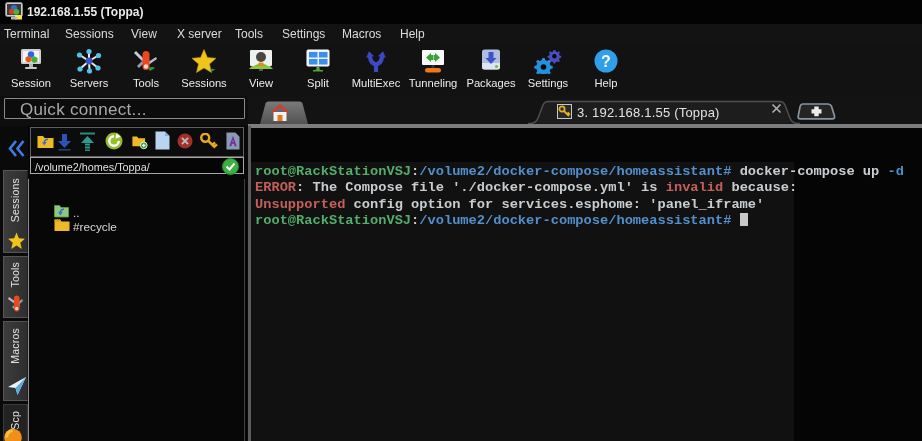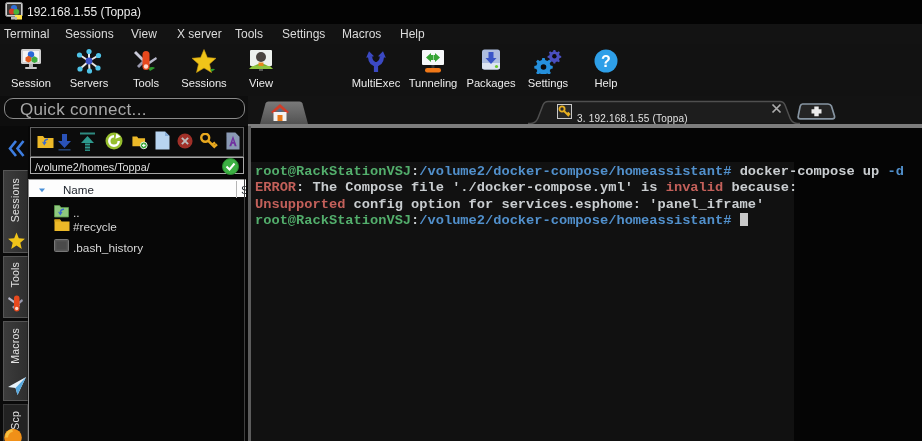--- a/index.html
+++ b/index.html
@@ -2,35 +2,35 @@
 <html><head>
 <meta charset="utf-8">
 <style>
   * { margin:0; padding:0; box-sizing:border-box; }
   html,body { width:922px; height:441px; overflow:hidden; background:#050505; }
   body { font-family:"Liberation Sans", sans-serif; position:relative; }
   .abs { position:absolute; }
 
   
   #titlebar { left:0; top:0; width:922px; height:24px; background:#030303; color:#e8e8e8; }
-  #titlebar .txt { position:absolute; left:27px; top:5px; font-size:12px; color:#eaeaea; }
+  #titlebar .txt { position:absolute; left:27px; top:5px; font-size:12px; color:#eaeaea;font-weight:bold; }
 
   
   #menubar { left:0; top:24px; width:922px; height:20px; background:#131313; color:#dcdcdc; font-size:12px; }
   #menubar span { position:absolute; top:3px; }
 
   
   #toolbar { left:0; top:44px; width:922px; height:52px; background:#121212; }
   .tbi { position:absolute; top:0; width:58px; height:52px; text-align:center; }
   .tbi svg { display:block; margin:4px auto 0 auto; }
   .tbi .lbl { font-size:11.2px; color:#ececec; display:block; margin-top:2.5px;text-align:center; }
 
   
   #qcrow { left:0; top:96px; width:922px; height:30px; background:#0e0e0e; }
-  #qc { position:absolute; left:4px; top:2px; width:241px; height:21px; border:1px solid #8a8a8a; border-radius:9px; background:#0c0c0c; }
+  #qc { position:absolute; left:4px; top:2px; width:241px; height:21px; border:1px solid #8a8a8a; border-radius:1px; background:#0c0c0c; }
   #qc span { position:absolute; left:15px; top:1px; font-size:17px; letter-spacing:0.3px; color:#a8a8a8; }
   #tabstrip { position:absolute; left:248px; top:0px; width:674px; height:30px; background:#131313; }
   #tabline { position:absolute; left:248px; top:28px; width:674px; height:3.5px; background:#7d7d7d; }
 
   
   #sidebar { left:0; top:126px; width:28px; height:315px; background:#0a0a0a; }
   .sbtab { position:absolute; left:3px; width:25px; background:linear-gradient(90deg,#3c3c3c,#2e2e2e); border:1px solid #555; border-right:1px solid #222; }
   .vtext { position:absolute; writing-mode:vertical-rl; transform:rotate(180deg); font-size:10.5px; color:#e2e2e2; letter-spacing:0.2px; left:5px; }
 
   #filepanel { left:28px; top:126px; width:218px; height:315px; background:#070707; }
@@ -136,20 +136,33 @@
     <svg width="28" height="26" viewBox="0 0 28 26">
       <rect x="3" y="2" width="22" height="16" rx="1" fill="#eef2ee"></rect>
       <circle cx="14" cy="9" r="5" fill="#4a4540"></circle>
       <path d="M7 18 q7 -5 14 0z" fill="#7ab52e"></path>
       <rect x="11.5" y="14.5" width="5" height="3.5" fill="#e8891e"></rect>
       <path d="M5 18 l18 0 3 3 -24 0z" fill="#8ec43e"></path>
       <rect x="12" y="21" width="4" height="2" fill="#555"></rect>
     </svg>
     <span class="lbl">View</span>
   </div>
+  <div class="tbi" style="left:289px">
+    <svg width="28" height="26" viewBox="0 0 28 26">
+      <rect x="3" y="2" width="22" height="16" rx="1" fill="#e8f2fc" stroke="#fff"></rect>
+      <rect x="5" y="4" width="8.5" height="5.5" fill="#3d8ee8"></rect>
+      <rect x="15" y="4" width="8.5" height="5.5" fill="#3d8ee8"></rect>
+      <rect x="5" y="11" width="8.5" height="5.5" fill="#3d8ee8"></rect>
+      <rect x="15" y="11" width="8.5" height="5.5" fill="#3d8ee8"></rect>
+      <rect x="12.5" y="18" width="3" height="3" fill="#888"></rect>
+      <path d="M9 22 l10 0 0 1.5 -10 0z" fill="#4aa82e"></path>
+      <path d="M14 20 l4 3 -8 0z" fill="#4aa82e"></path>
+    </svg>
+    <span class="lbl">Split</span>
+  </div>
   <div class="tbi" style="left:404px">
     <svg width="28" height="26" viewBox="0 0 28 26">
       <rect x="3" y="2" width="22" height="15" rx="1" fill="#f6f8fa"></rect>
       <path d="M12 7 L12 5 L7 9.5 L12 14 L12 12 L14 12 L14 7z" fill="#35a435"></path>
       <path d="M16 7 L16 5 L21 9.5 L16 14 L16 12 L14.5 12 L14.5 7z" fill="#35a435"></path>
       <rect x="12.5" y="17" width="3" height="3" fill="#333"></rect>
       <rect x="6" y="20" width="16" height="4.5" rx="2.2" fill="#f07818"></rect>
     </svg>
     <span class="lbl">Tunneling</span>
   </div>
@@ -218,21 +231,21 @@
   </svg>
 
   <svg class="abs" style="left:528px;top:3px" width="276" height="25" viewBox="0 0 276 25">
     <path d="M0 24.5 L3 24.5 Q8 24 10 19 L15 6 Q16.5 2.5 20 2.5 L252 2.5 Q255.5 2.5 257 6 L262 19 Q264 24 269 24.5 L272 24.5" fill="#1d1d1d" stroke="#4f4f4f" stroke-width="1.5"></path>
   </svg>
   <svg class="abs" style="left:557px;top:8px" width="15" height="15" viewBox="0 0 15 15">
     <rect x="0.5" y="0.5" width="14" height="14" fill="#2a2a2a" stroke="#c8c8c8"></rect>
     <circle cx="5" cy="5" r="2.6" fill="none" stroke="#e8b020" stroke-width="1.8"></circle>
     <path d="M7 7 L12 12 M10 10 L12 8.5 M11 11 L13 9.5" stroke="#e8b020" stroke-width="1.8" fill="none"></path>
   </svg>
-  <span class="abs" style="left:577px;top:17px;font-size:10px;color:#e2e2e2;letter-spacing:0.2px">3. 192.168.1.55 (Toppa)</span>
+  <span class="abs" style="left:577px;top:9px;font-size:13px;color:#e2e2e2;letter-spacing:0.2px">3. 192.168.1.55 (Toppa)</span>
   <svg class="abs" style="left:770px;top:6px" width="13" height="13" viewBox="0 0 13 13">
     <path d="M2.5 2.5 L10.5 10.5 M10.5 2.5 L2.5 10.5" stroke="#adadad" stroke-width="1.7"></path>
   </svg>
 
   <svg class="abs" style="left:796px;top:7px" width="40" height="17" viewBox="0 0 40 17">
     <path d="M6.5 1 L32 1 Q34.5 1 35.5 3.2 L38.5 13 Q39.2 15.8 36.2 15.8 L4.5 15.8 Q1.5 15.8 2.2 13 L4.2 3.2 Q4.8 1 6.5 1Z" fill="#242424" stroke="#8795a2" stroke-width="1.7"></path>
     <path d="M15.5 8.4 L25.5 8.4 M20.5 3.6 L20.5 13.2" stroke="#ececec" stroke-width="4.4"></path>
   </svg>
 </div>
 
@@ -316,51 +329,36 @@
       <path d="M7.5 4 L11.5 15 L9.3 15 L8.5 12.5 L6.5 12.5 L5.7 15 L3.5 15z M7.5 8 L6.9 10.5 L8.1 10.5z" fill="#7030a0"></path>
     </svg>
   </div>
   <div id="fpath">
     <span class="p">/volume2/homes/Toppa/</span>
     <svg class="abs" style="left:191px;top:0px" width="17" height="17" viewBox="0 0 17 17">
       <circle cx="8.5" cy="8.5" r="8" fill="#3cb043" stroke="#2a8a30"></circle>
       <path d="M4.5 8.5 L7.5 11.5 L12.5 5.5" stroke="#fff" stroke-width="2" fill="none"></path>
     </svg>
   </div>
-  <div id="fhead">
-    <svg class="abs" style="left:11px;top:8px" width="6" height="4.5" viewBox="0 0 8 5">
-        <path d="M0 0 L8 0 L4 5z" fill="#4a90d8"></path>
-      </svg>
-    <span class="nm">Name</span>
-    <div class="sep"></div>
-    <span class="sz">Si</span>
-  </div>
   <div class="abs" style="left:0px;top:53px;width:1px;height:262px;background:#8a8a8a"></div>
   <div class="abs" style="left:216px;top:53px;width:1px;height:262px;background:#3f3f3f"></div>
 
   <div class="frow" style="top:78px">
     <svg class="ic" width="15" height="14" viewBox="0 0 15 14">
       <path d="M0.5 1.5 L5.5 1.5 L7 3.5 L14.5 3.5 L14.5 13 L0.5 13z" fill="#8ec87e" stroke="#5a9a4a" stroke-width="0.8"></path>
       <path d="M10 4.5 q-4 0 -4.5 4 l-1.7 -1 2.5 4 2.3 -3.6 -1.6 .2 q1 -2.2 3 -2z" fill="#3a6ad0"></path>
     </svg>
     <span class="tx">..</span>
   </div>
   <div class="frow" style="top:92px">
     <svg class="ic" width="16" height="14" viewBox="0 0 16 14">
       <path d="M0.5 1.5 L6 1.5 L7.5 3.5 L15.5 3.5 L15.5 13 L0.5 13z" fill="#edb928"></path>
       <path d="M0.5 1.5 L6 1.5 L7.5 3.5 L0.5 3.5z" fill="#d8a418"></path>
     </svg>
     <span class="tx">#recycle</span>
-  </div>
-  <div class="frow" style="top:113px">
-    <svg class="ic" width="15" height="13" viewBox="0 0 15 13">
-      <rect x="0.5" y="0.5" width="14" height="12" rx="1" fill="#555" stroke="#777"></rect>
-      <rect x="2.5" y="2.5" width="10" height="8" fill="#4a4a4a"></rect>
-    </svg>
-    <span class="tx">.bash_history</span>
   </div>
 </div>
 
 <div class="abs" id="termborder"></div>
 <div class="abs" id="terminal">
 <pre><span class="tg">root@RackStationVSJ</span>:<span class="tb">/volume2/docker-compose/homeassistant<span>#</span></span> docker-compose up <span class="tb">-d</span>
 <span class="tr">ERROR</span>: The Compose file './docker-compose.yml' is <span class="tr">invalid</span> because:
 <span class="tr">Unsupported</span> config option for services.esphome: 'panel_iframe'
 <span class="tg">root@RackStationVSJ</span>:<span class="tb">/volume2/docker-compose/homeassistant<span>#</span></span> <span class="cursor"></span></pre>
 </div>

